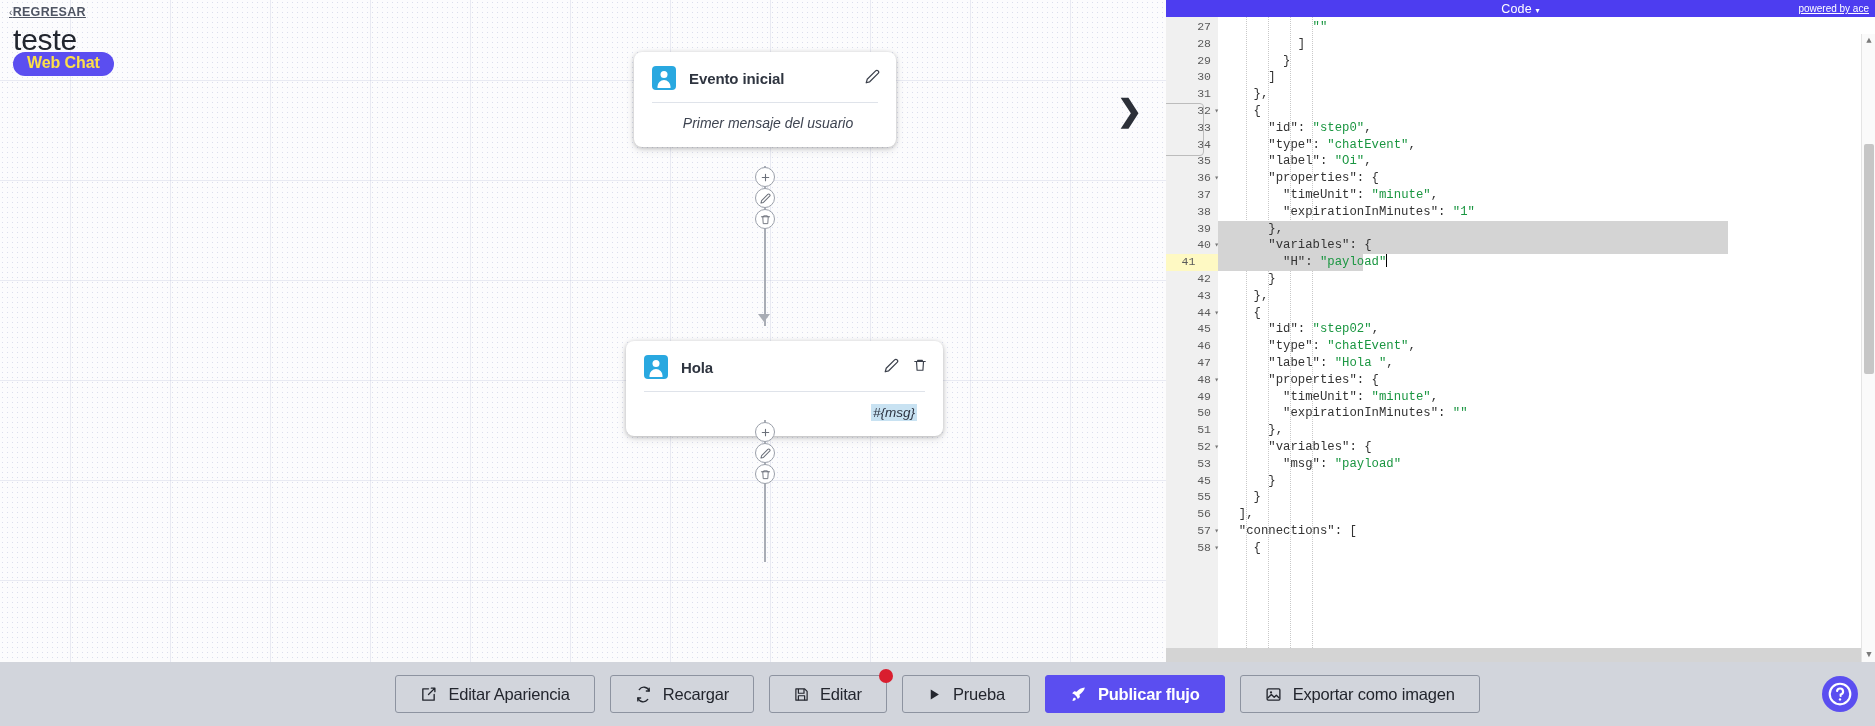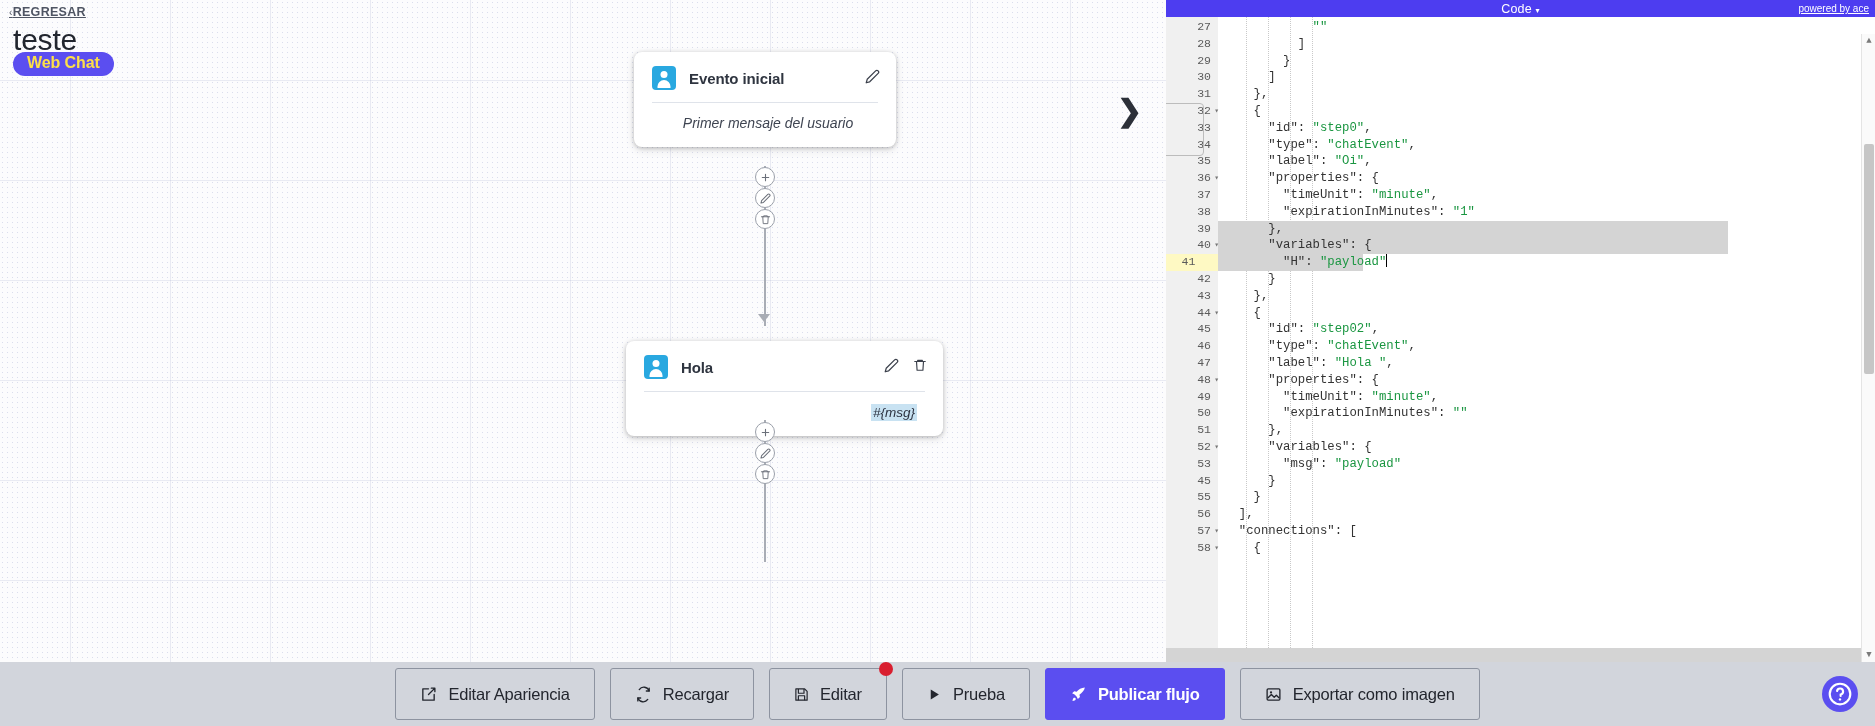--- a/index.html
+++ b/index.html
@@ -211,21 +211,21 @@
   
   .toolbar {
     position: absolute; left: 0; bottom: 0;
     width: 1875px; height: 64px;
     background: #d2d5dc;
     display: flex; align-items: center; justify-content: center;
     gap: 15px;
   }
   .tb-btn {
     position: relative;
-    min-width: 100px; height: 52px;
+    min-width: 100px; height: 38px;
     border: 1px solid #8d93a0; border-radius: 3px;
     background: transparent; color: #23262e;
     font-family: "Liberation Sans", sans-serif;
     font-size: 16.5px; letter-spacing: -.2px;
     display: flex; align-items: center; justify-content: center;
     gap: 11px; padding: 0 24px; cursor: pointer;
   }
   .tb-btn.primary {
     background: #5b4ef0; border-color: #5b4ef0; color: #ffffff;
     font-weight: bold;

